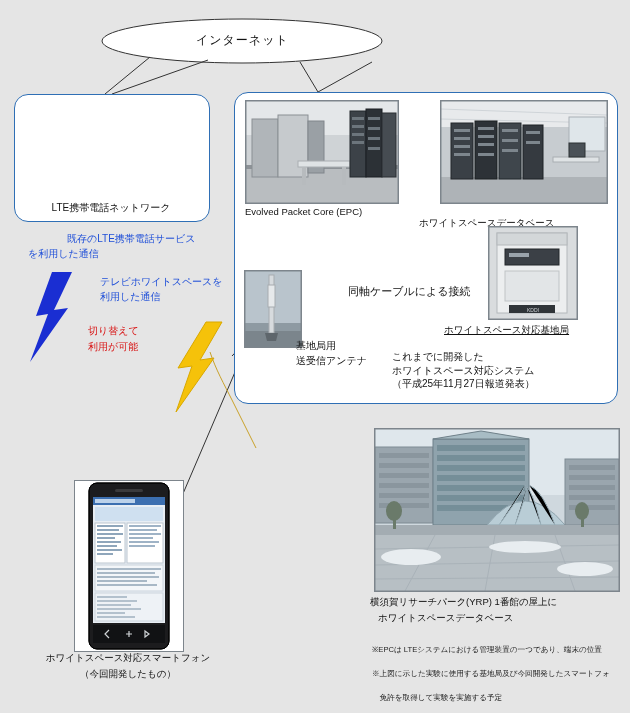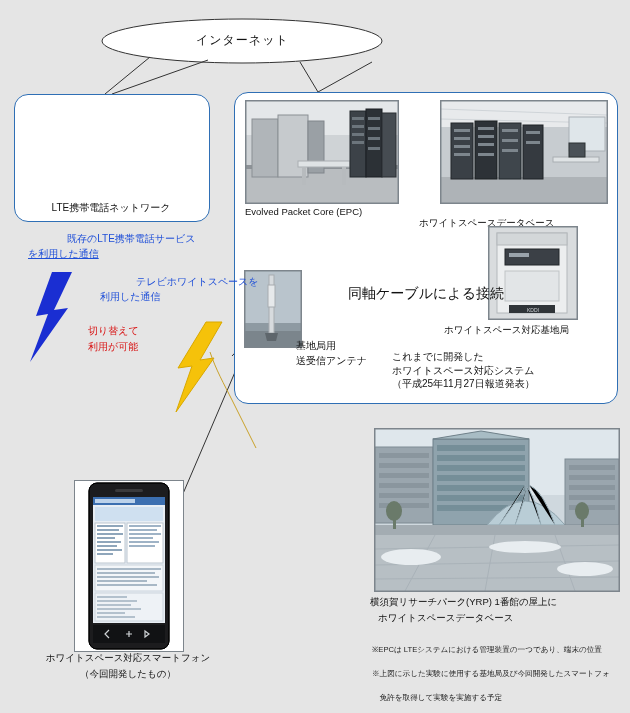--- a/index.html
+++ b/index.html
@@ -26,21 +26,21 @@
   }
   .lbl {
     position: absolute;
     font-size: 10px;
     line-height: 1.35;
     color: #111;
     white-space: pre;
   }
   .lbl.blue { color: #1f4fd8; }
   .lbl.red { color: #d81414; }
-  .lbl.small { font-size: 14px; }
+  .lbl.small { font-size: 11px; }
 
   
   .internet-label {
     position: absolute;
     left: 196px; top: 32px;
     font-size: 12px;
     letter-spacing: 1px;
   }
 
   
@@ -234,21 +234,21 @@
       <rect x="8" y="6" width="70" height="80" fill="#eceeef" stroke="#b4b8bb"></rect>
       <rect x="8" y="6" width="70" height="12" fill="#d3d7d9" stroke="#b4b8bb"></rect>
       <rect x="16" y="22" width="54" height="16" fill="#3b4046" stroke="#23272b"></rect>
       <rect x="20" y="26" width="20" height="4" fill="#9aa3ab"></rect>
       <rect x="16" y="44" width="54" height="30" fill="#e2e5e7" stroke="#bfc3c6"></rect>
       <rect x="20" y="78" width="46" height="8" fill="#2f3438"></rect>
       <text x="44" y="85" font-size="5" fill="#cfd3d6" text-anchor="middle">KDDI</text>
       <rect x="0" y="0" width="88" height="92" fill="none" stroke="#7d858c"></rect>
     </svg>
   </div>
-  <div class="cap" style="left:444px; top:324px;">ホワイトスペース対応基地局</div>
+  <div class="cap" style="left:444px; top:324px;text-decoration:underline;">ホワイトスペース対応基地局</div>
 
   <div class="photo" id="antenna-photo">
     <svg viewBox="0 0 56 76" width="56" height="76" preserveAspectRatio="none">
       <rect x="0" y="0" width="56" height="76" fill="#b9c4cc"></rect>
       <rect x="0" y="52" width="56" height="24" fill="#8e9aa2"></rect>
       <rect x="0" y="60" width="56" height="16" fill="#7b858c"></rect>
 
       <rect x="24" y="4" width="5" height="58" fill="#d7dbde" stroke="#a7acb0"></rect>
       <rect x="23" y="14" width="7" height="22" fill="#e6e9eb" stroke="#a7acb0"></rect>
       <path d="M20 62 L33 62 L31 70 L22 70 Z" fill="#5e666c"></path>
@@ -258,23 +258,23 @@
   <div class="lbl" style="left:296px; top:339px;">基地局用</div>
   <div class="lbl" style="left:296px; top:354px;">送受信アンテナ</div>
 
   <div class="lbl small" style="left:348px; top:284px;">同軸ケーブルによる接続</div>
 
   <div class="lbl" style="left:392px; top:350px; text-align:left;">これまでに開発した
 ホワイトスペース対応システム
 （平成25年11月27日報道発表）</div>
 
   <div class="lbl blue" style="left:28px; top:232px;margin-left:39px;">既存のLTE携帯電話サービス</div>
-  <div class="lbl blue" style="left:28px; top:247px;text-decoration:underline;">を利用した通信</div>
-
-  <div class="lbl blue" style="left:100px; top:275px;margin-left:36px;">テレビホワイトスペースを</div>
+  <div class="lbl blue" style="left:28px; top:247px;">を利用した通信</div>
+
+  <div class="lbl blue" style="left:100px; top:275px;">テレビホワイトスペースを</div>
   <div class="lbl blue" style="left:100px; top:290px;">利用した通信</div>
 
   <div class="lbl red" style="left:88px; top:324px;">切り替えて</div>
   <div class="lbl red" style="left:88px; top:340px;">利用が可能</div>
 
   <div class="photo" id="phone-photo">
     <svg viewBox="0 0 108 170" width="108" height="170" preserveAspectRatio="none">
       <rect x="0" y="0" width="108" height="170" fill="#ffffff"></rect>
       <rect x="14" y="2" width="80" height="166" rx="8" fill="#1c1c1e" stroke="#000"></rect>
       <rect x="40" y="8" width="28" height="3" rx="1.5" fill="#3a3a3c"></rect>

